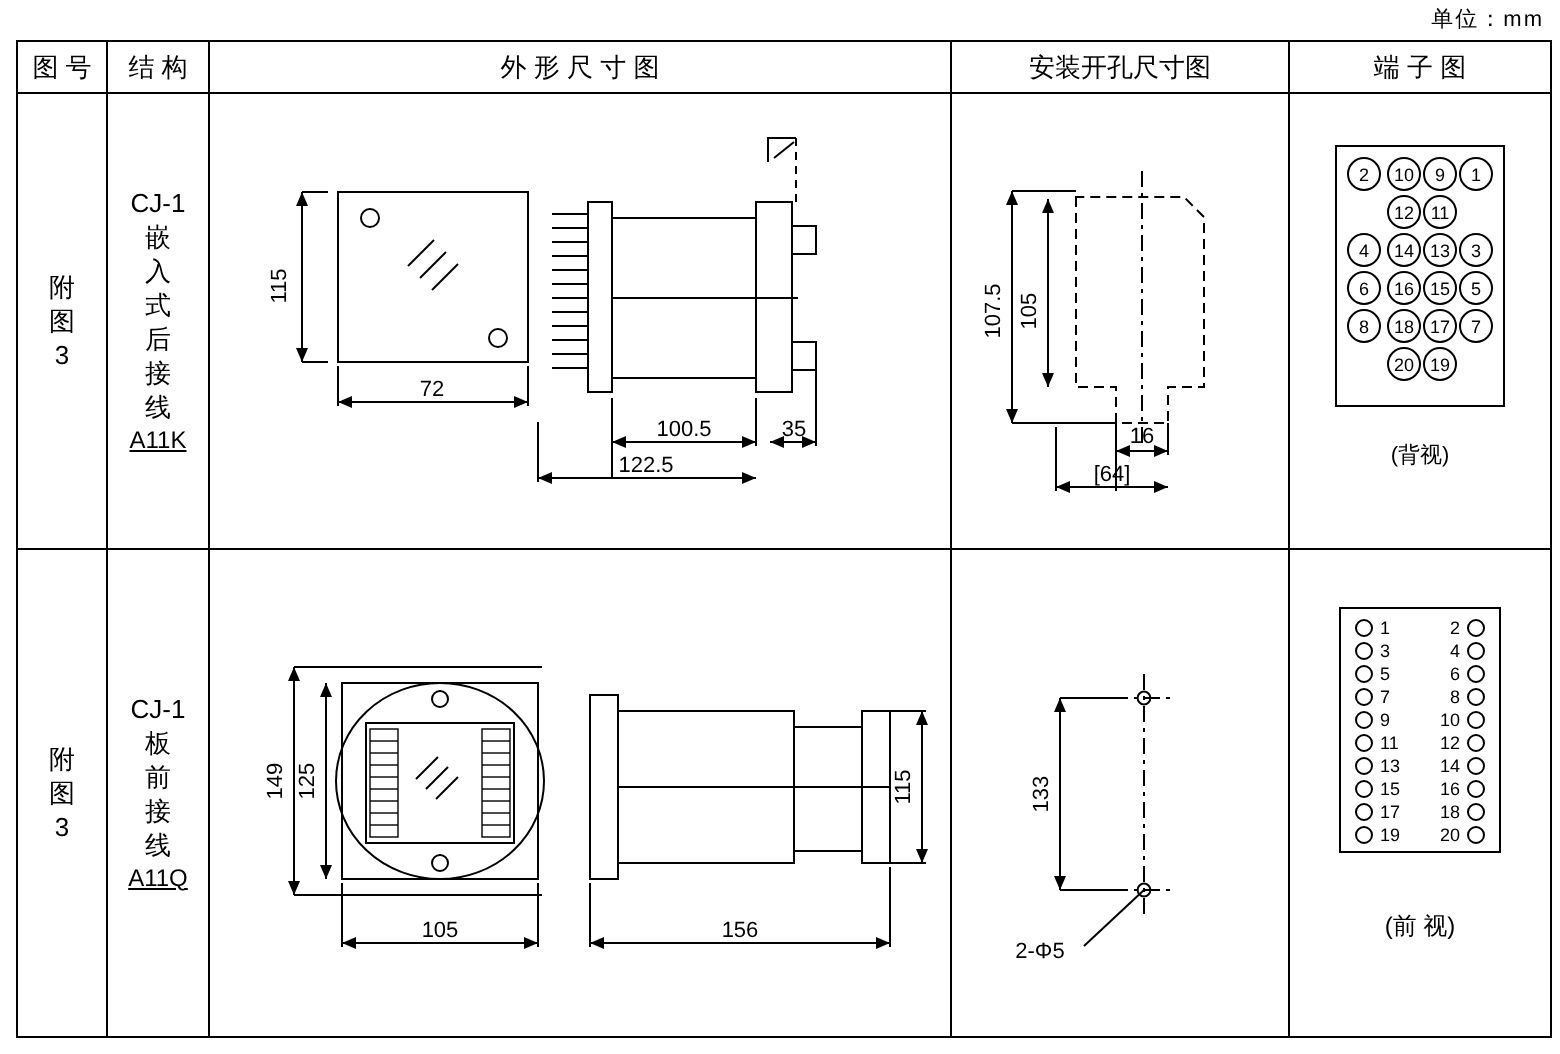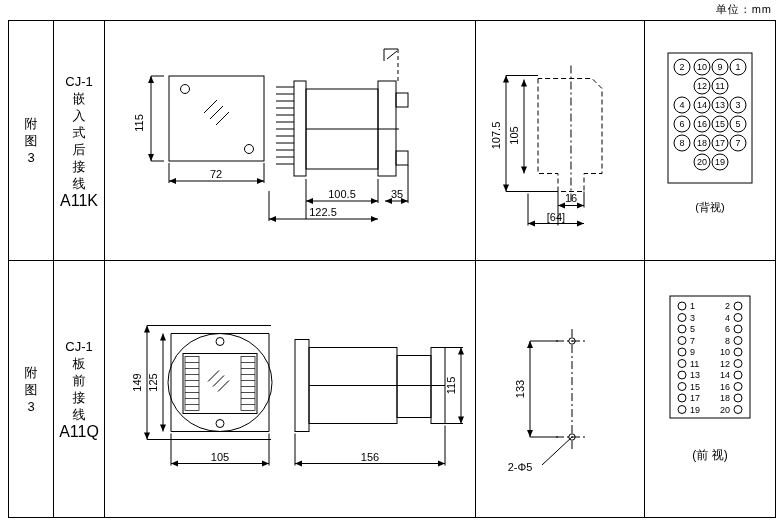--- a/index.html
+++ b/index.html
@@ -38,35 +38,42 @@
   .vert{
     font-size:13px;
     line-height:17px;
     letter-spacing:0px;
   }
   .vert span{display:block;}
   .struct{
     font-size:13px;
     line-height:17px;
   }
-  .struct .code{font-size:16px;}
+  .struct .code{font-size:12px;text-decoration:underline;}
   .struct span{display:block;}
   svg{display:block;}
   .row1{height:228px;}
   .row2{height:244px;}
   .figwrap{position:relative;width:100%;height:100%;}
   .figwrap svg{position:absolute;left:50%;top:50%;transform:translate(-50%,-50%);}
 </style>
 </head>
 <body>
 
 <div class="unit">单位：mm</div>
 
 <table class="main">
   <tbody>
+      <tr class="hdr">
+    <th class="c1">图 号</th>
+    <th class="c2">结 构</th>
+    <th class="c3">外 形 尺 寸 图</th>
+    <th class="c4">安装开孔尺寸图</th>
+    <th class="c5">端 子 图</th>
+  </tr>
 
   <tr class="row1">
     <td class="c1">
       <div class="vert">
         <span>附</span>
         <span>图</span>
         <span>3</span>
       </div>
     </td>
     <td class="c2">

